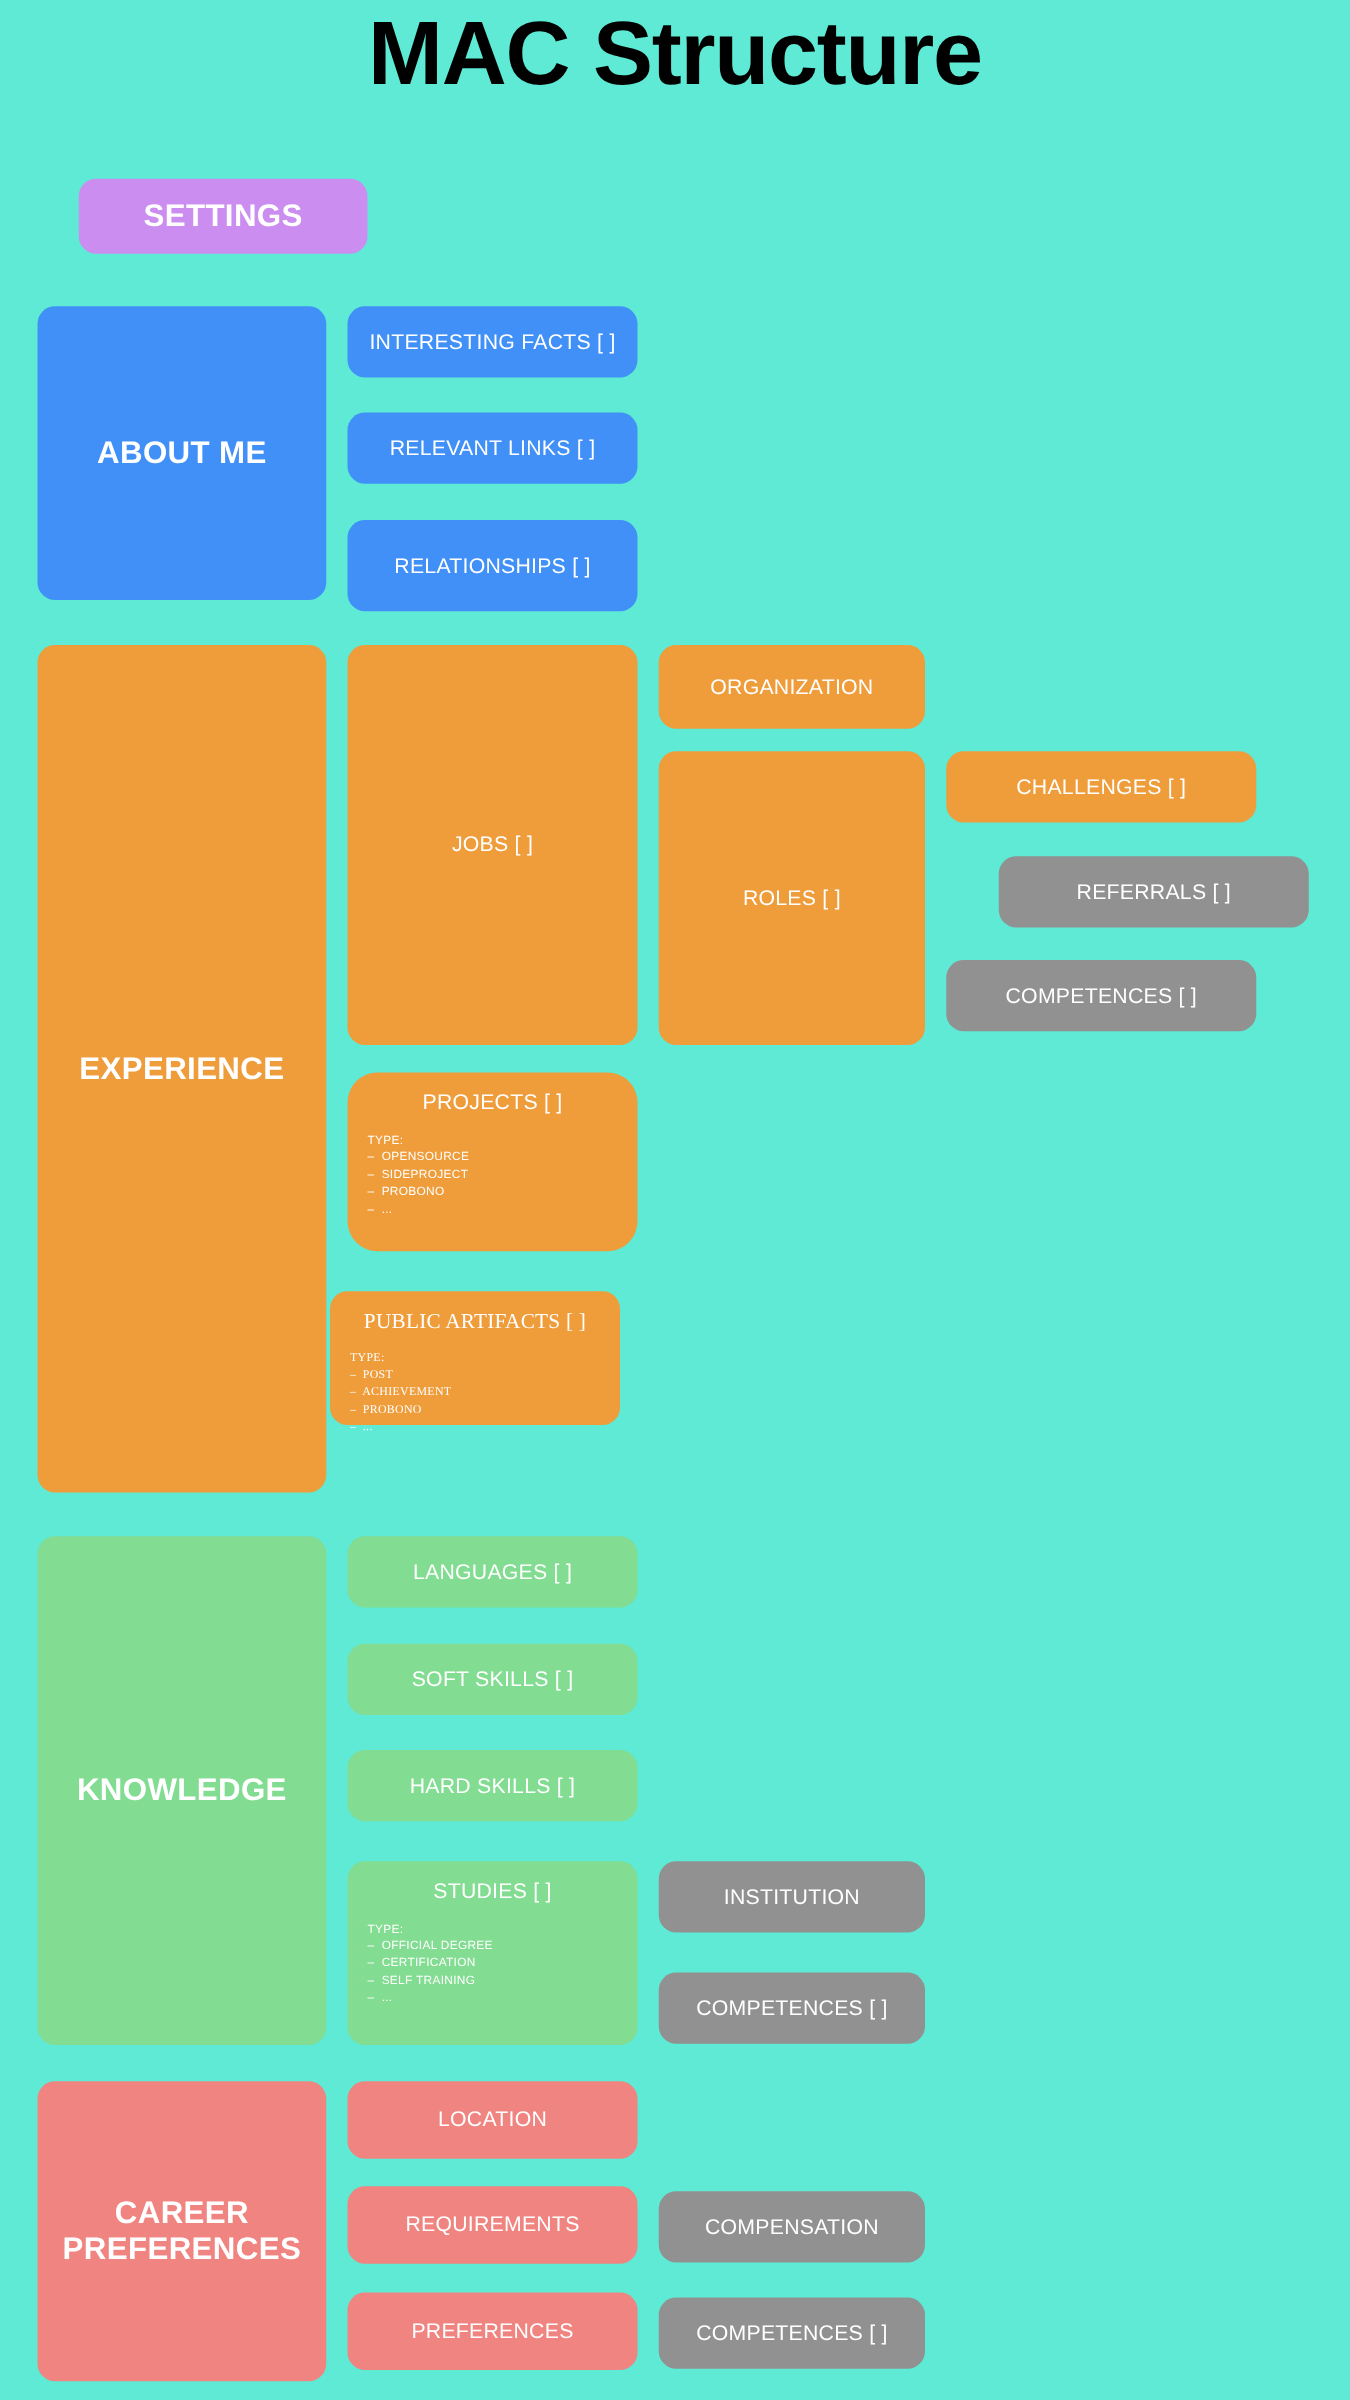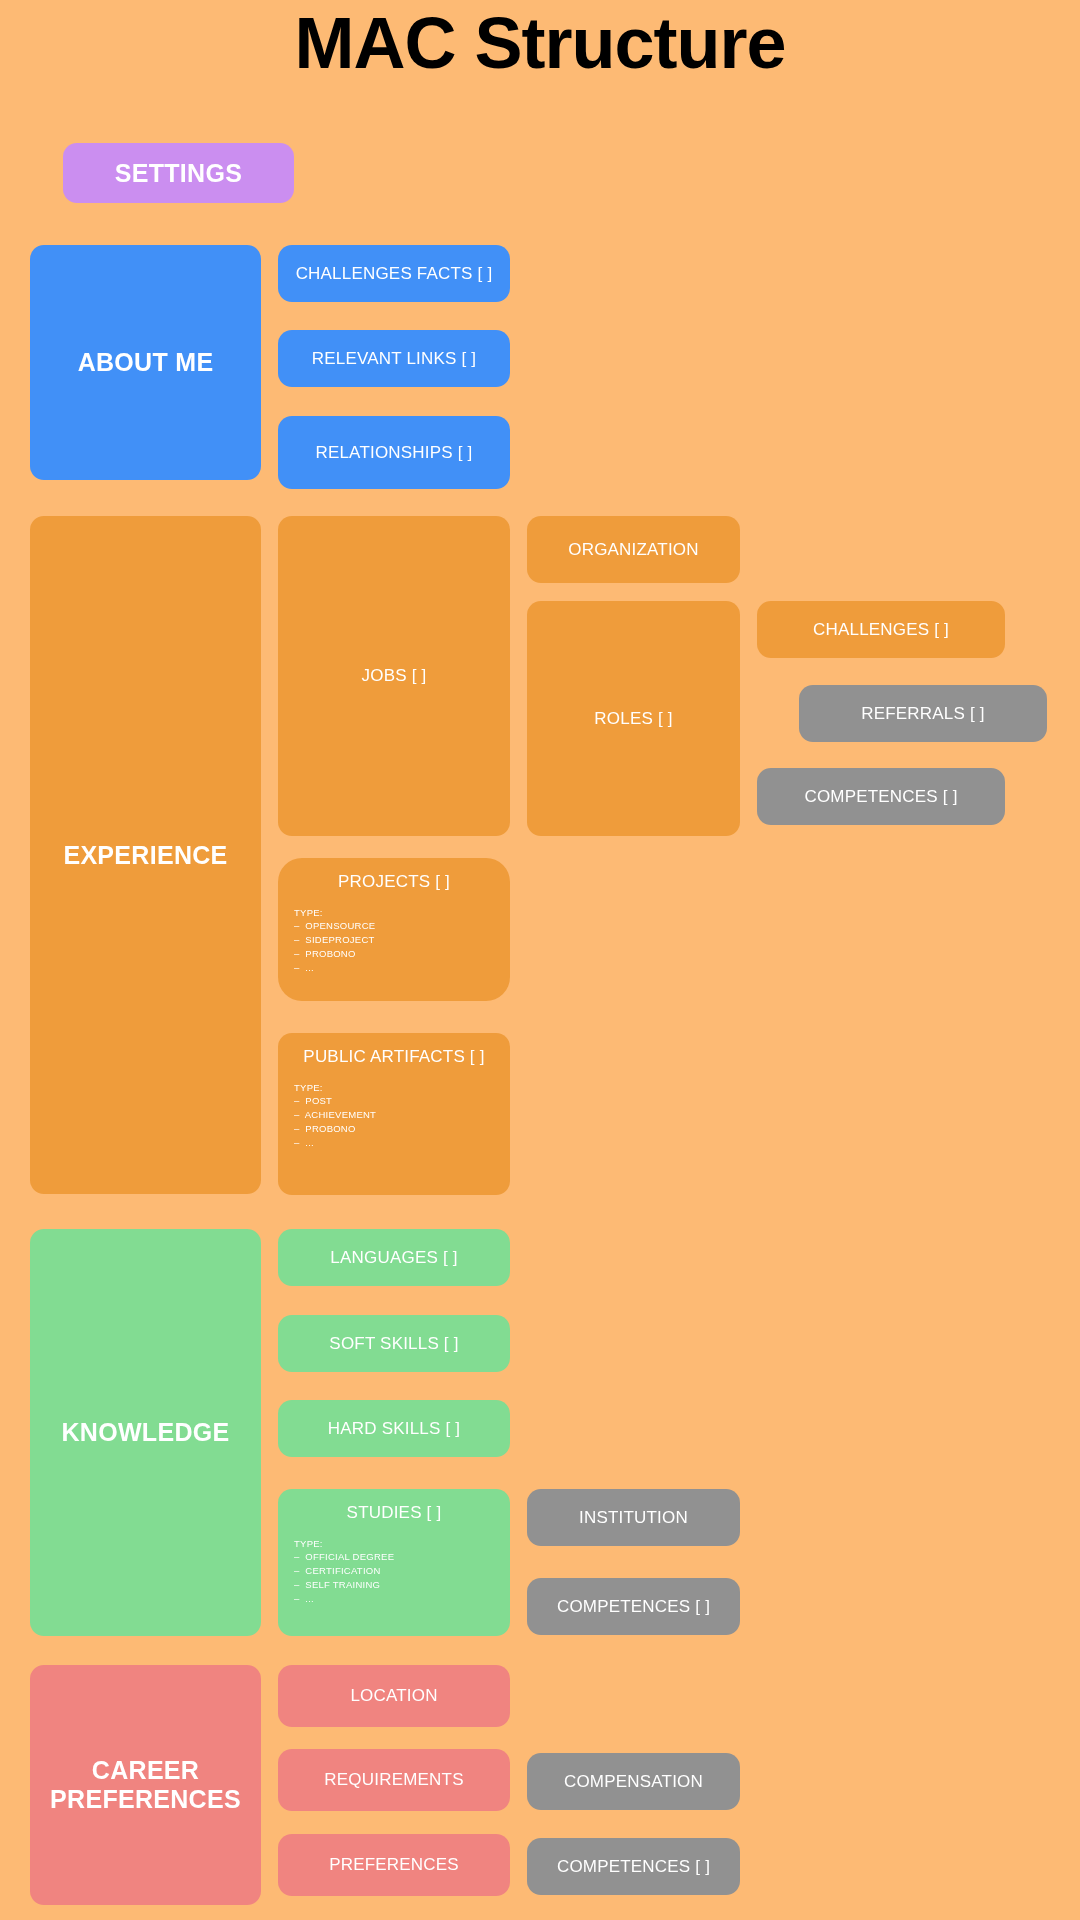--- a/index.html
+++ b/index.html
@@ -9,21 +9,21 @@
     height: 1920px;
     background: #ffffff;
     font-family: "Liberation Sans", sans-serif;
     overflow: hidden;
   }
 
   #canvas {
     position: relative;
     width: 1080px;
     height: 1920px;
-    background: #fdba74;
+    background: #5eead4;
   }
 
   
   .page-title {
     position: absolute;
     left: 0;
     top: 6px;
     width: 1080px;
     text-align: center;
     font-size: 72px;
@@ -96,21 +96,21 @@
 <body>
 
 <div id="canvas">
 
   <div class="page-title">MAC Structure</div>
 
   <div class="card big c-purple" style="left:30px; top:143px; width:231px; height:60px;margin-left:33px;">SETTINGS</div>
 
   <div class="card big c-blue" style="left:30px; top:245px; width:231px; height:235px;">ABOUT ME</div>
 
-  <div class="card leaf c-blue" style="left:278px; top:245px; width:232px; height:57px;">CHALLENGES FACTS [ ]</div>
+  <div class="card leaf c-blue" style="left:278px; top:245px; width:232px; height:57px;">INTERESTING FACTS [ ]</div>
 
   <div class="card leaf c-blue" style="left:278px; top:330px; width:232px; height:57px;">RELEVANT LINKS [ ]</div>
 
   <div class="card leaf c-blue" style="left:278px; top:416px; width:232px; height:73px;">RELATIONSHIPS [ ]</div>
 
   <div class="card big c-orange" style="left:30px; top:516px; width:231px; height:678px;">EXPERIENCE</div>
 
   <div class="card leaf c-orange" style="left:278px; top:516px; width:232px; height:320px;">JOBS [ ]</div>
 
   <div class="card leaf c-orange" style="left:527px; top:516px; width:213px; height:67px;">ORGANIZATION</div>
@@ -127,21 +127,21 @@
     <span class="leaf-title">PROJECTS [ ]</span>
     <div class="type-block">
       <span class="type-label">TYPE:</span>
       <span class="type-item">–  OPENSOURCE</span>
       <span class="type-item">–  SIDEPROJECT</span>
       <span class="type-item">–  PROBONO</span>
       <span class="type-item">–  ...</span>
     </div>
   </div>
 
-  <div class="card with-list c-orange" style="left:278px; top:1033px; width:232px; height:162px;">
+  <div class="card with-list c-orange" style="left:264px; top:1033px; width:232px; height:107px;font-family:Liberation Serif, serif;">
     <span class="leaf-title">PUBLIC ARTIFACTS [ ]</span>
     <div class="type-block">
       <span class="type-label">TYPE:</span>
       <span class="type-item">–  POST</span>
       <span class="type-item">–  ACHIEVEMENT</span>
       <span class="type-item">–  PROBONO</span>
       <span class="type-item">–  ...</span>
     </div>
   </div>
 

